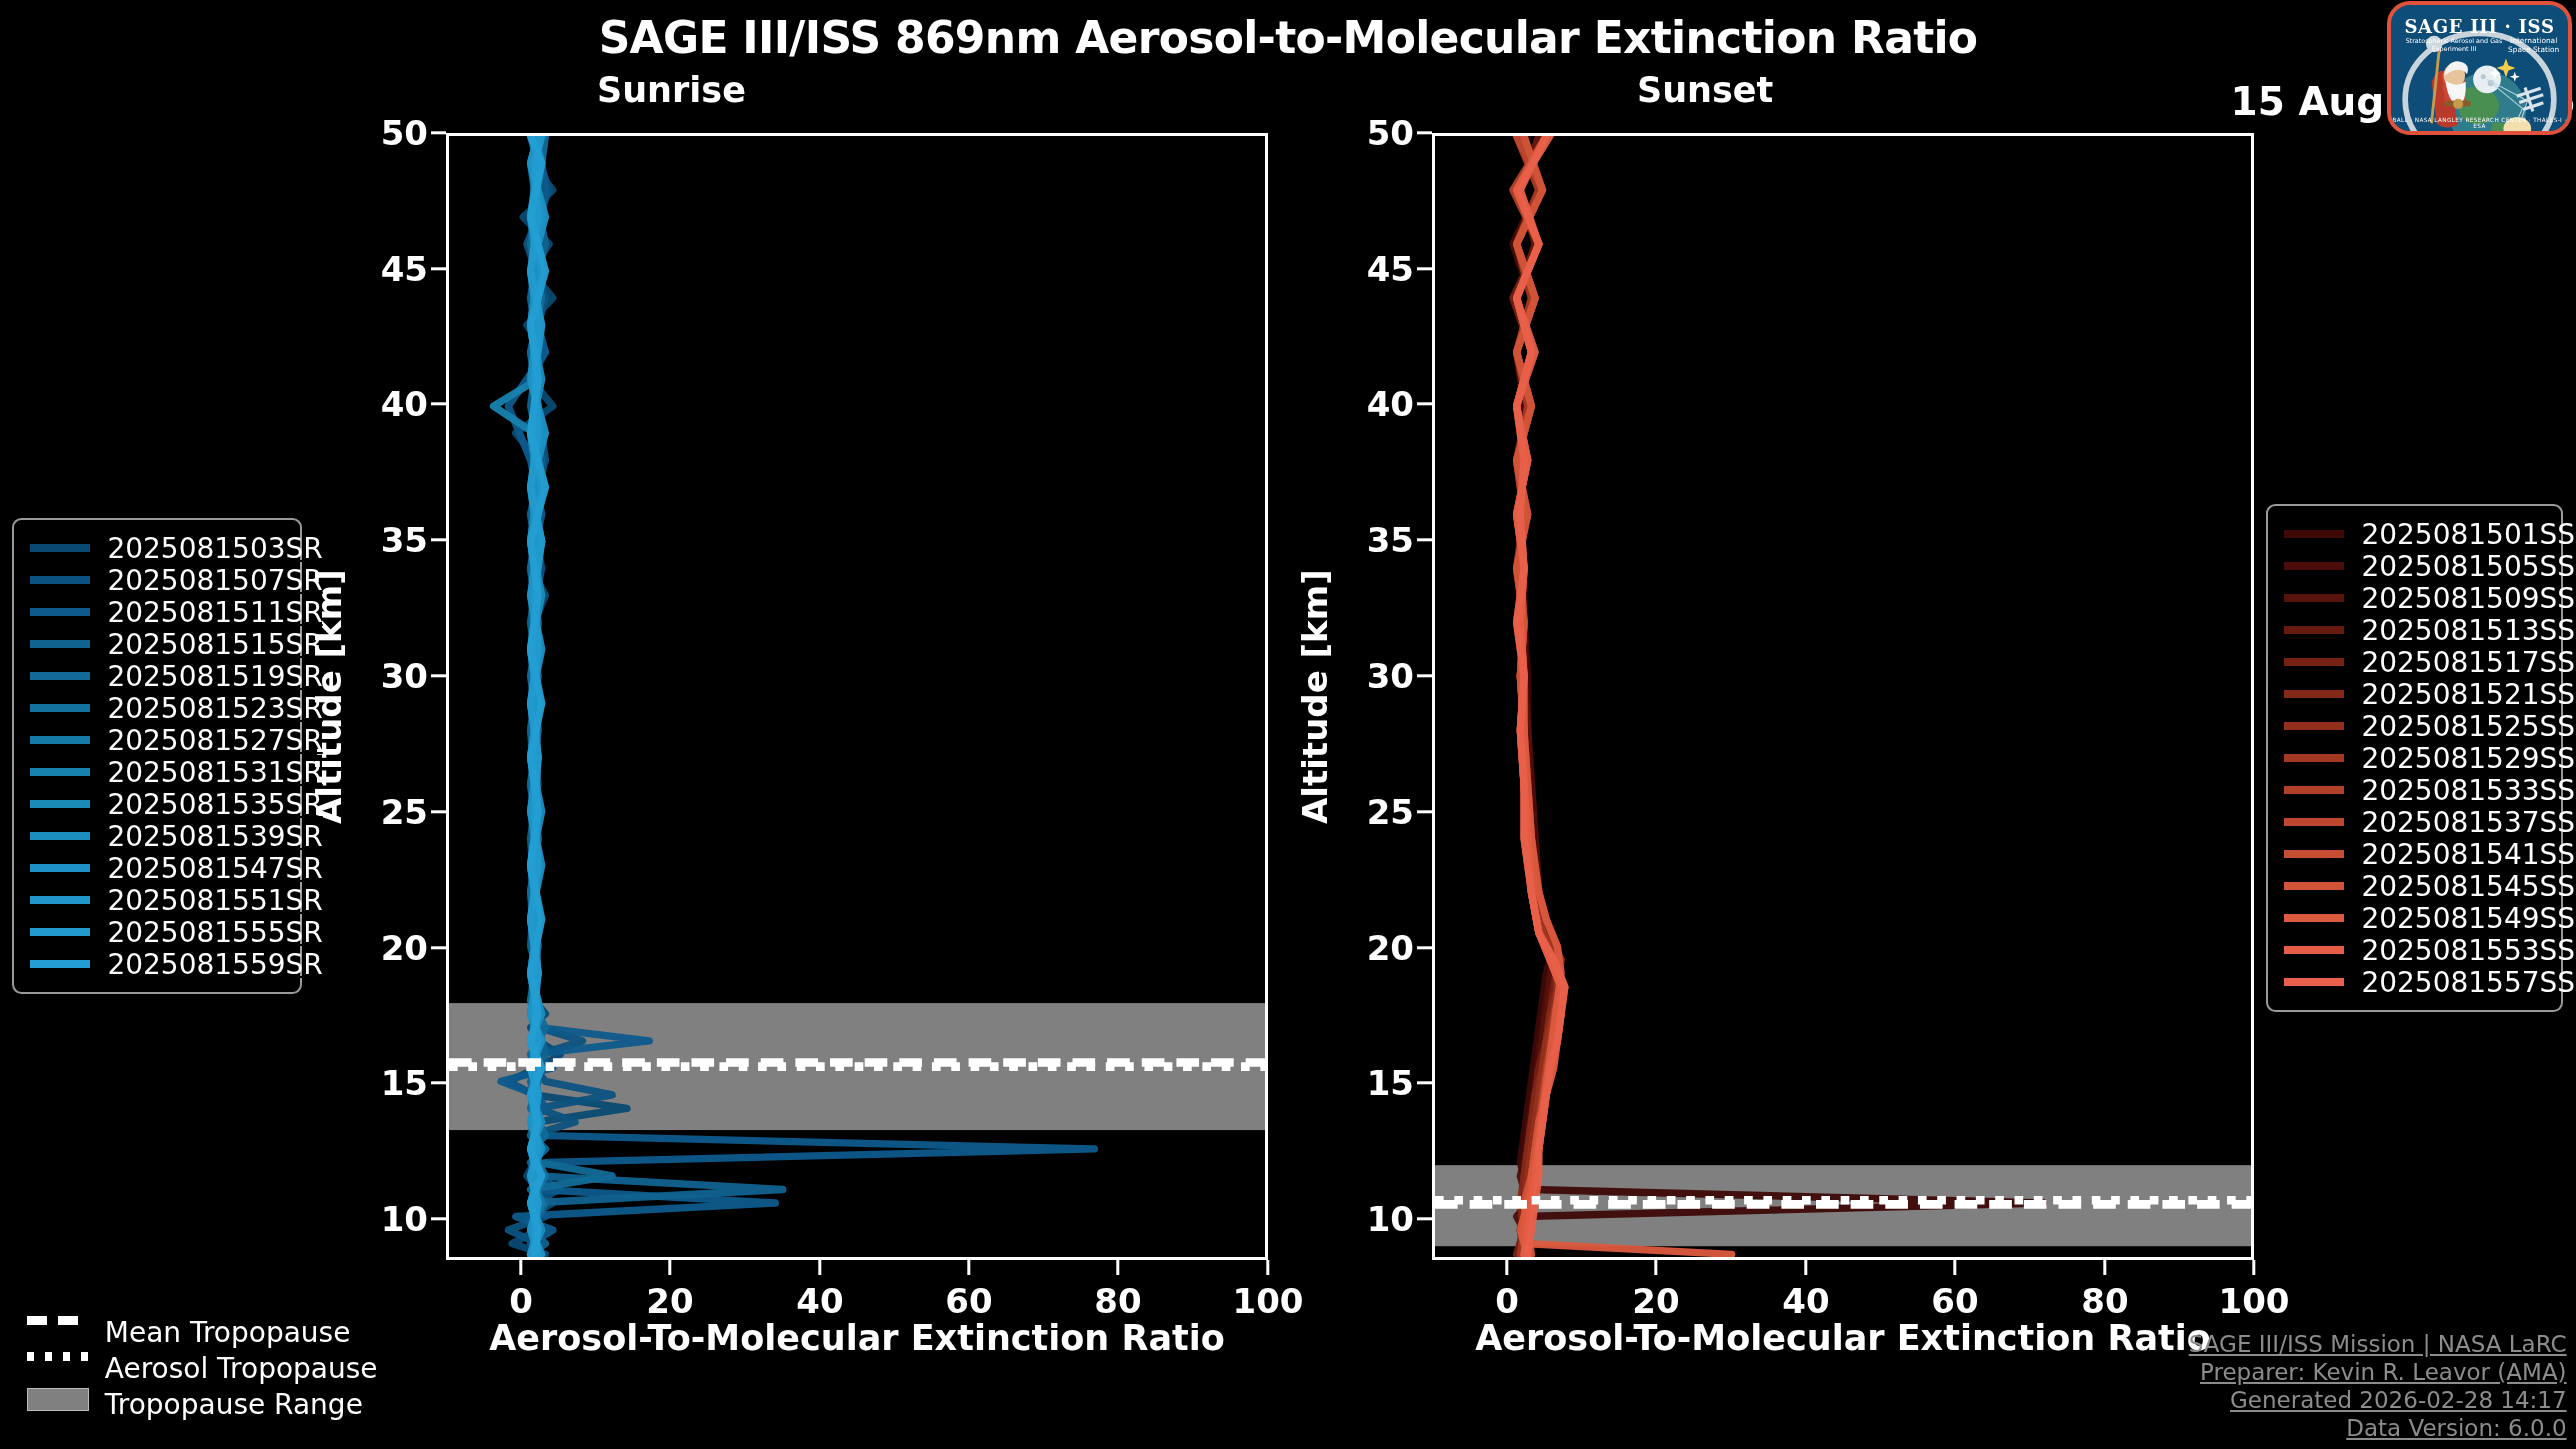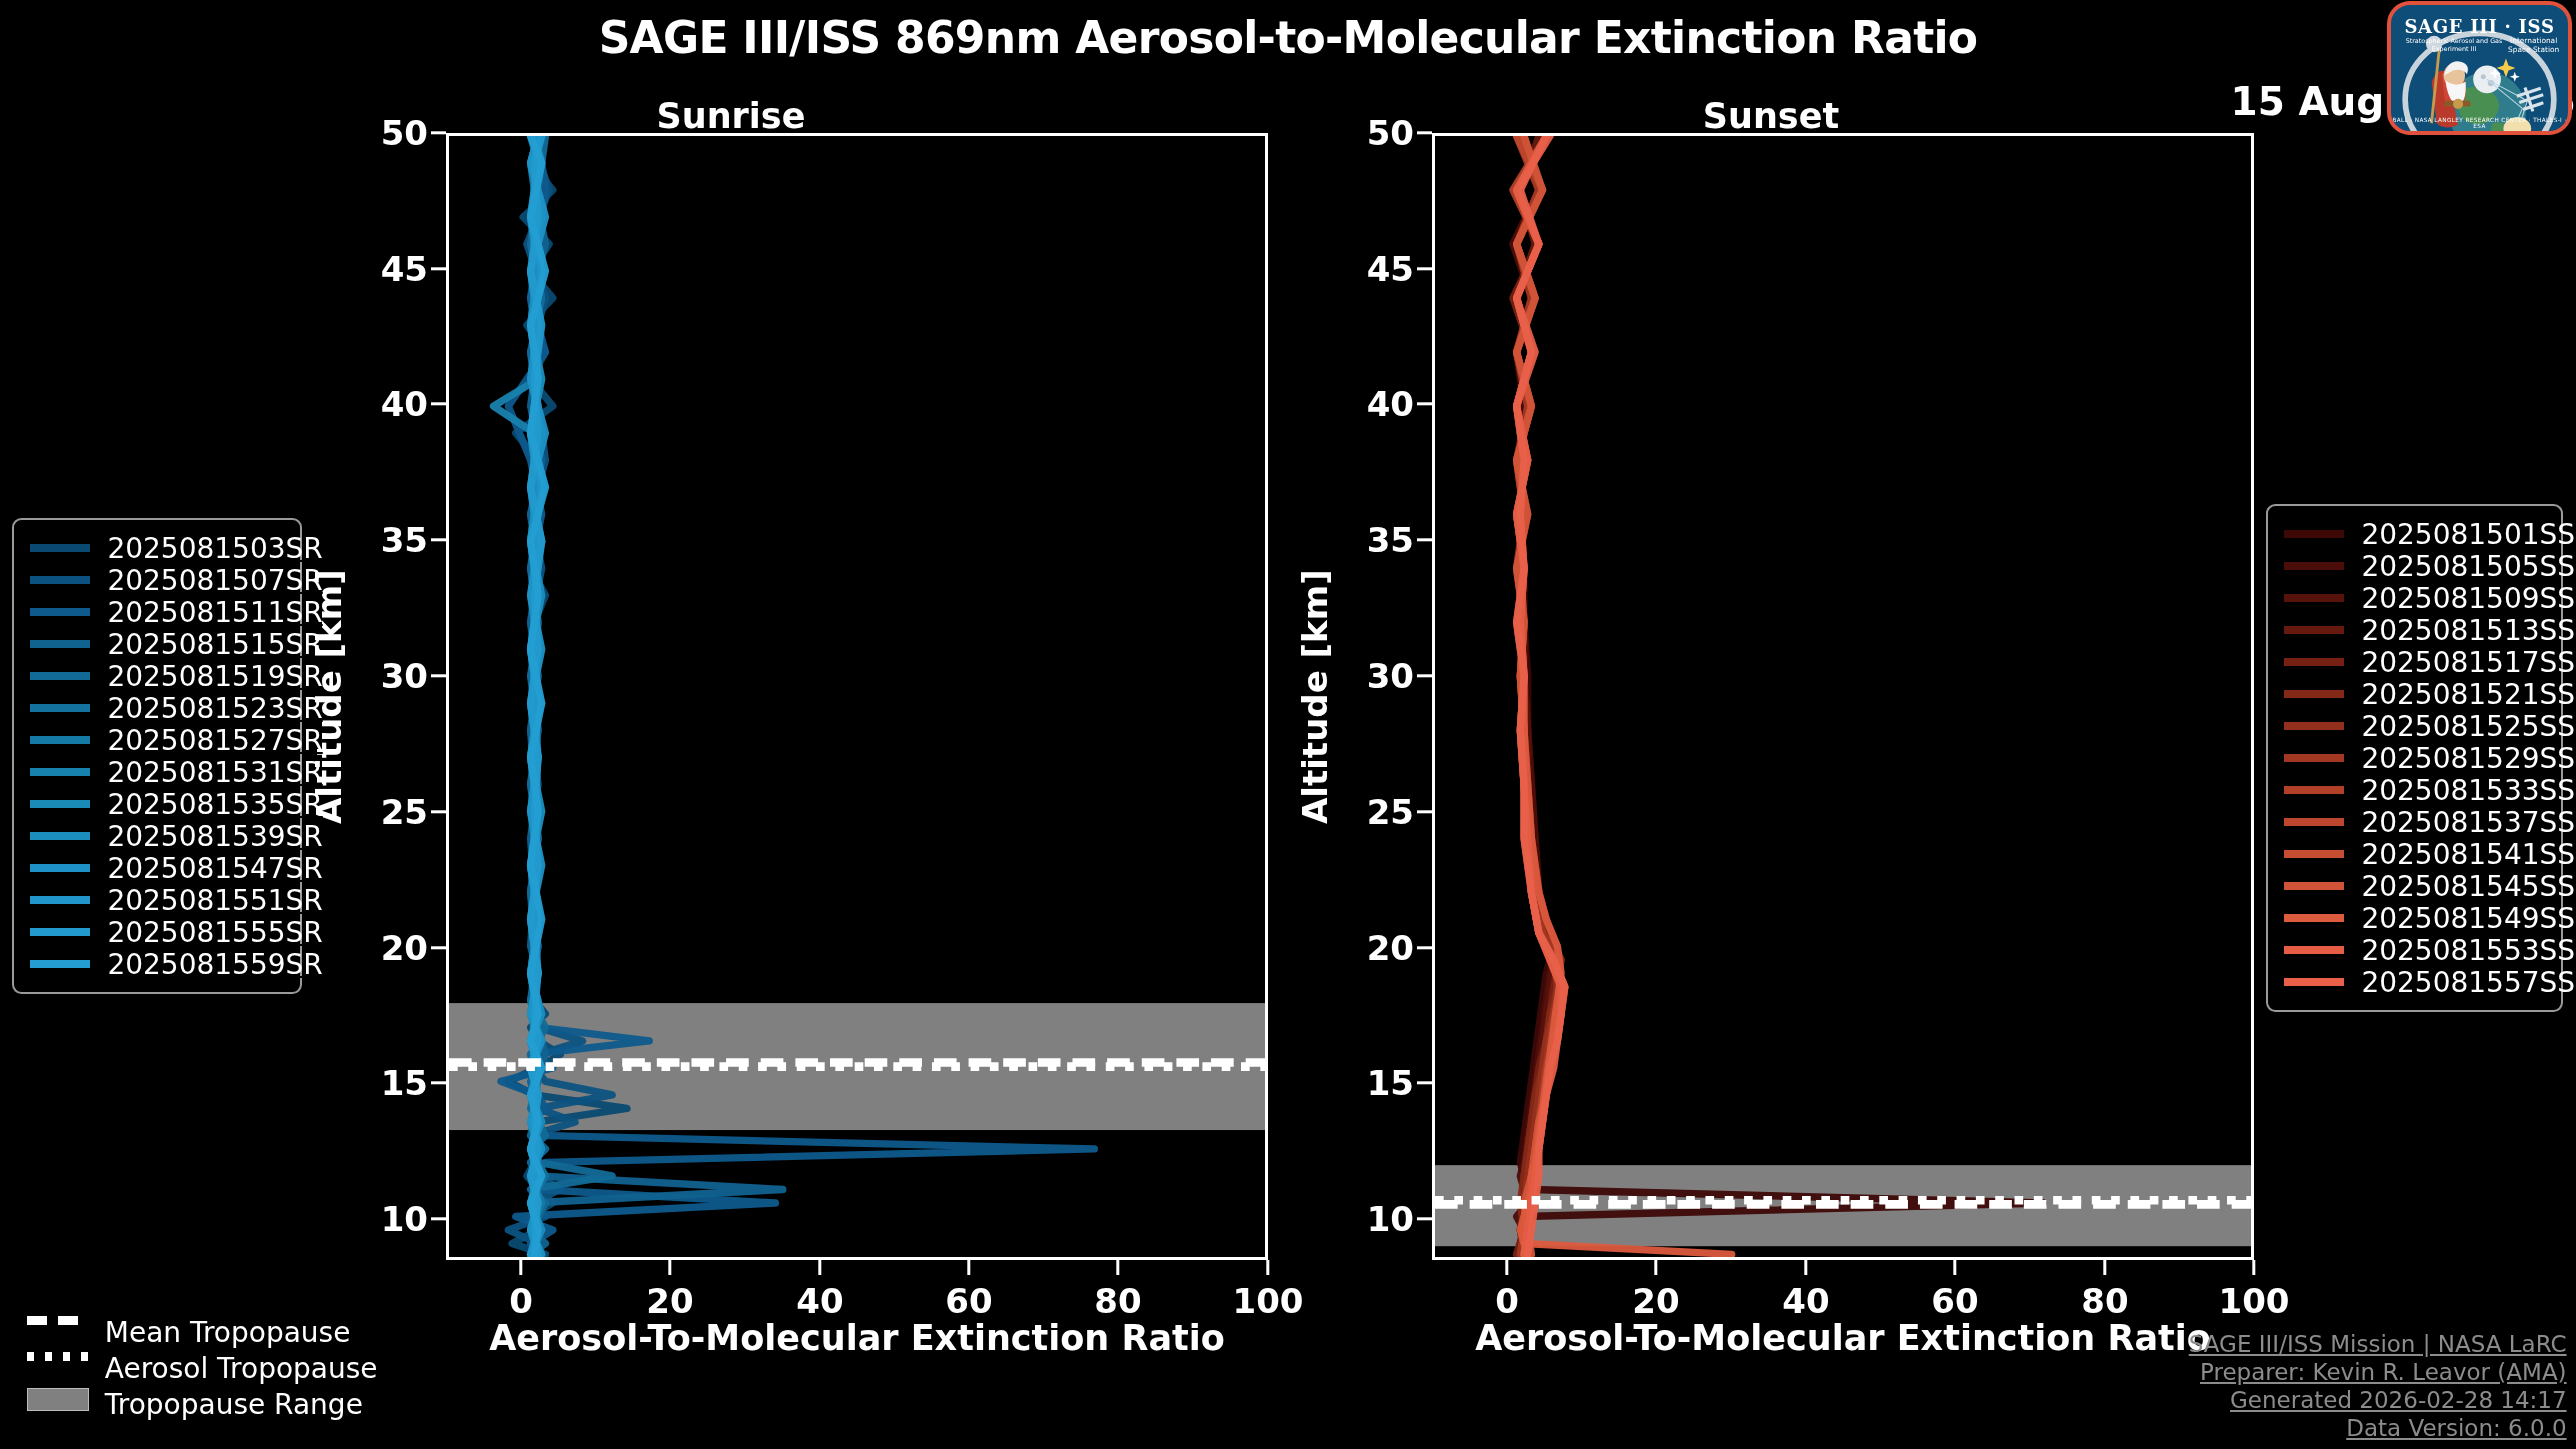--- a/index.html
+++ b/index.html
@@ -3,22 +3,22 @@
 <meta charset="utf-8">
 <style>
   html,body{margin:0;padding:0;background:#000;}
   body{width:2576px;height:1449px;overflow:hidden;font-family:"DejaVu Sans",sans-serif;position:relative;}
 
   .title{position:absolute;left:0;right:0;top:12px;text-align:center;color:#fff;
     font-size:44px;font-weight:bold;letter-spacing:-0.7px;font-family:"DejaVu Sans",sans-serif;}
   .subtitle{position:absolute;left:0;right:0;top:79px;text-align:right;color:#fff;
     font-size:39px;font-weight:bold;font-family:"DejaVu Sans",sans-serif;}
 
-  .panel-head{position:absolute;color:#fff;font-size:35px;font-weight:bold;text-align:center;
-    font-family:"DejaVu Sans",sans-serif;top:96px;}
+  .panel-head{position:absolute;color:#fff;font-size:35px;font-weight:bold;text-align:left;
+    font-family:"DejaVu Sans",sans-serif;top:70px;}
   #sunrise-head{left:597px;width:268px;}
   #sunset-head{left:1637px;width:268px;}
 
   .axes{position:absolute;background:#000;border:3.4px solid #ffffff;box-sizing:border-box;}
   #axes-sunrise{left:446px;top:133px;width:822px;height:1127px;}
   #axes-sunset{left:1432px;top:133px;width:822px;height:1127px;}
 
   .plotclip{position:absolute;inset:0;overflow:hidden;}
   .plotsvg{position:absolute;left:0;top:0;width:100%;height:100%;}
 

